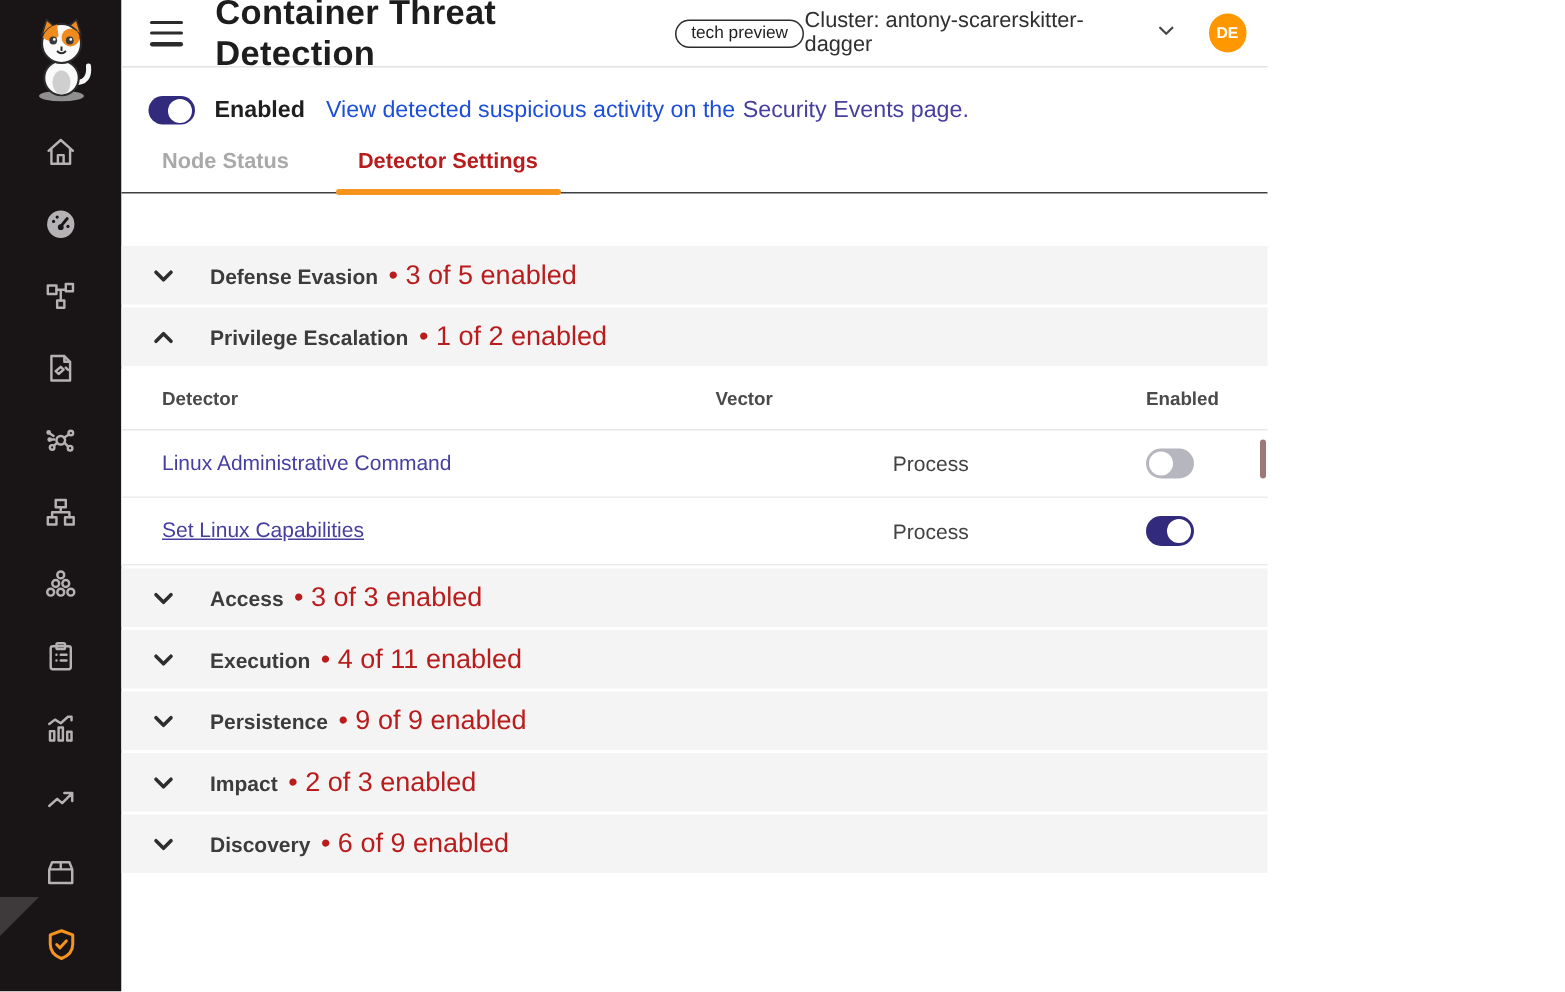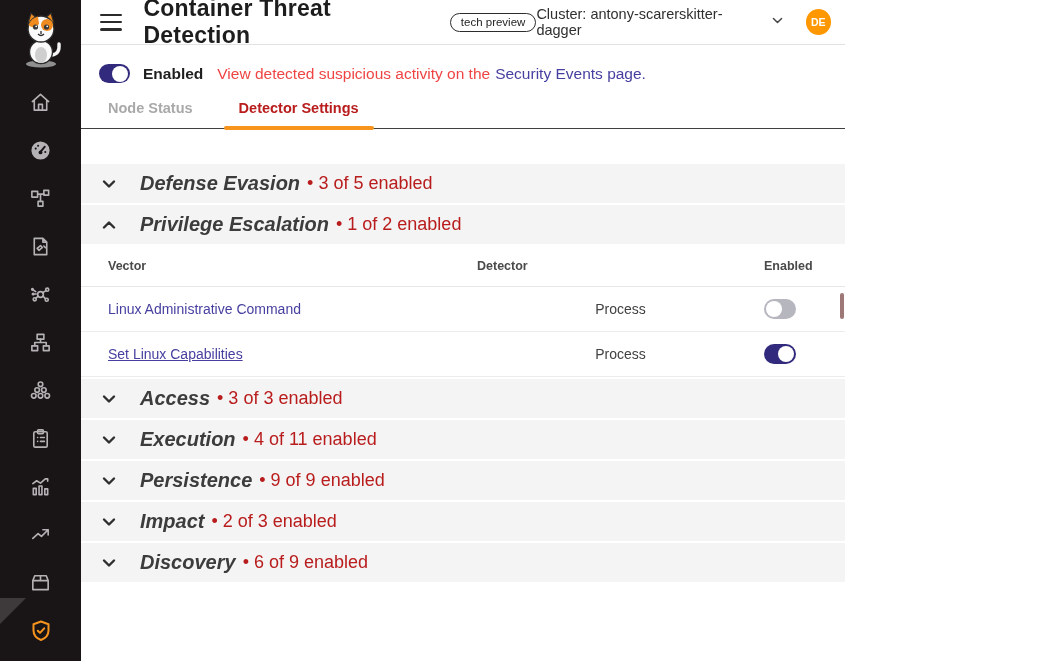--- a/index.html
+++ b/index.html
@@ -35,36 +35,36 @@
             margin-left:22px; cursor:pointer; }
 
   .banner { display:flex; align-items:center; padding:19px 0 0 18px; font-size:15.5px; }
   .switch { position:relative; width:32px; height:20px; border-radius:10px; background:#b6b6bf; cursor:pointer; flex:none; }
   .switch::after { content:''; position:absolute; top:2px; left:2px; width:16px; height:16px;
                    border-radius:50%; background:#fff; }
   .switch.on { background:#322b7d; }
   .switch.on::after { left:auto; right:2px; }
   .banner .switch { width:31px; height:19px; }
   .banner-label { font-weight:bold; color:#1f1f1f; margin-left:13px; }
-  .banner-text { color:#ef4444; margin-left:14px; }
+  .banner-text { color:#1d4ed8; margin-left:14px; }
   .banner-link { color:#463f9f; margin-left:5px; text-decoration:none; cursor:pointer; }
 
   .tabs { display:flex; margin-top:17px; padding-left:27px; border-bottom:1px solid #404040; gap:31px; }
   .tab { position:relative; font-size:14.5px; font-weight:bold; padding:0 0 12px; cursor:pointer; color:#a9a9a9; }
   .tab.active { color:#b91c1c; padding:0 15px 12px; }
   .tab.active::after { content:''; position:absolute; left:0; right:0; bottom:-2px; height:4px;
                        background:#f7941e; border-radius:2px; }
 
   
   .content { margin-top:35px; }
   .section-row { height:39px; background:#f4f4f4; margin-bottom:2px; display:flex; align-items:center;
                  padding-left:20px; cursor:pointer; }
   .section-row .chev { width:16px; height:16px; margin-right:23px; display:flex; }
   .section-row.expanded .chev { transform:rotate(180deg); }
-  .section-label { font-size:20px; font-weight:bold; color:#3c3c3c;font-style:italic; }
+  .section-label { font-size:14px; font-weight:bold; color:#3c3c3c; }
   .section-meta { font-size:18px; color:#b91c1c; margin-left:7px; }
 
   .det-table { background:#fff; margin-bottom:2px; }
   .t-row { display:grid; grid-template-columns:369px 287px 1fr; align-items:center; padding-left:27px; }
   .t-head { height:41px; border-bottom:1px solid #e7e7e7; }
   .t-head > div { font-size:12.5px; font-weight:bold; color:#4a4a4a; }
   .t-body-row { height:45px; border-bottom:1px solid #ececec; }
   .det-link { font-size:14px; color:#463f9f; text-decoration:none; cursor:pointer; }
   .det-link.underlined { text-decoration:underline; }
   .vector-cell { font-size:14px; color:#424242;text-align:center; }
@@ -239,22 +239,22 @@
             <svg width="16" height="16" viewBox="0 0 16 16">
               <polyline points="3,5.5 8,10.5 13,5.5" fill="none" stroke="#2e2e2e" stroke-width="2.4" stroke-linecap="round" stroke-linejoin="round"></polyline>
             </svg>
           </span>
         <span class="section-label">Privilege Escalation</span>
         <span class="section-meta">• 1 of 2 enabled</span>
       </div>
 
       <div class="det-table">
         <div class="t-row t-head">
+          <div>Detector</div>
           <div>Vector</div>
-          <div>Detector</div>
           <div>Enabled</div>
         </div>
         <div class="t-row t-body-row">
           <div><a class="det-link">Linux Administrative Command</a></div>
           <div class="vector-cell">Process</div>
           <div>
               <div class="switch"></div>
             </div>
         </div>
         <div class="t-row t-body-row">

